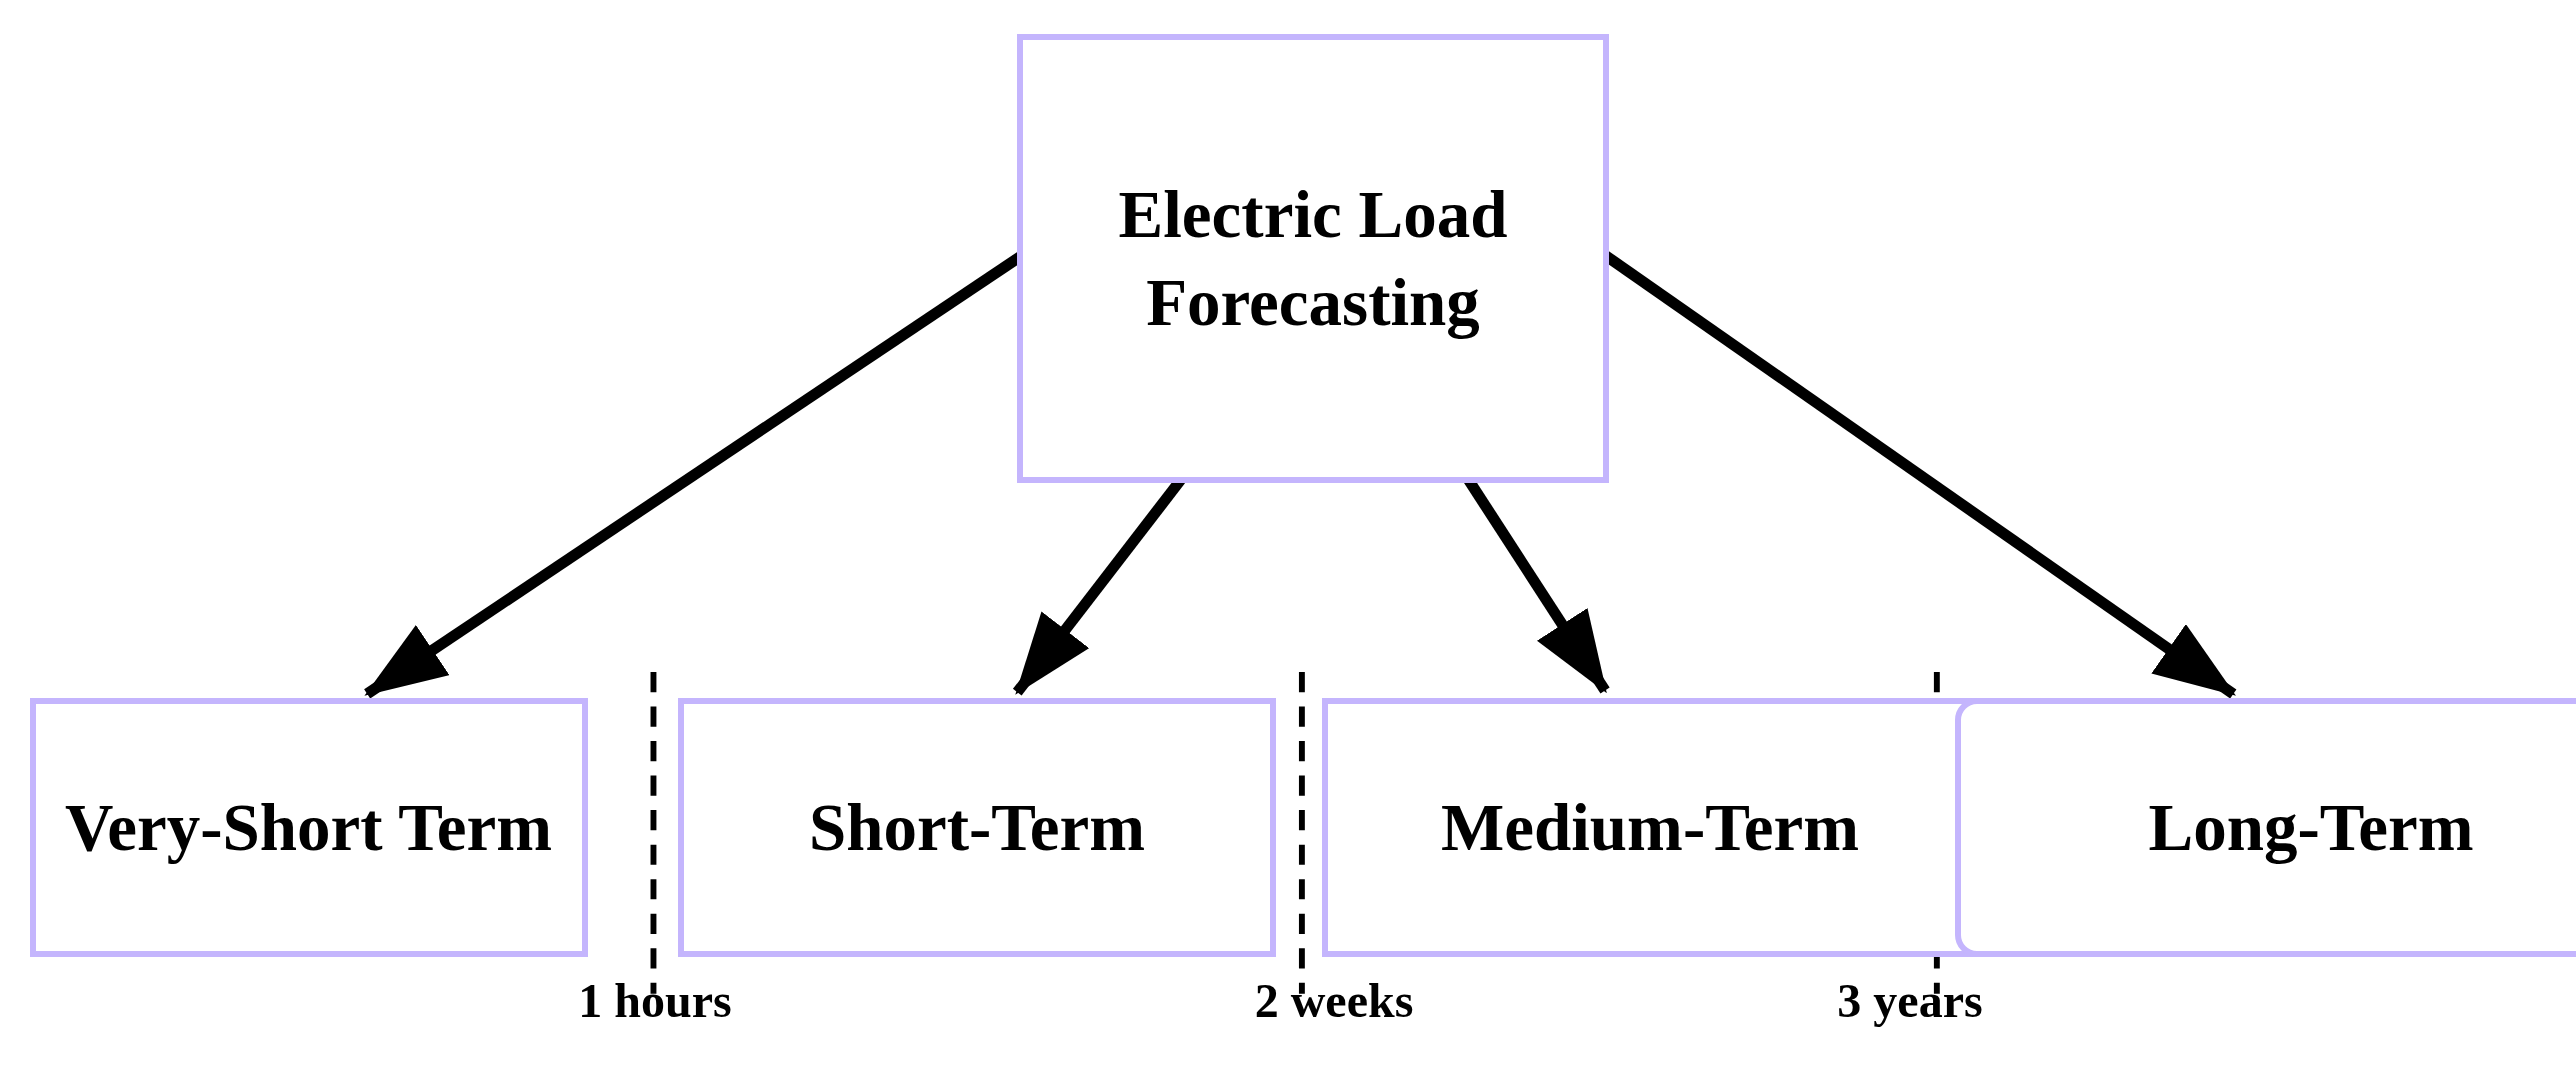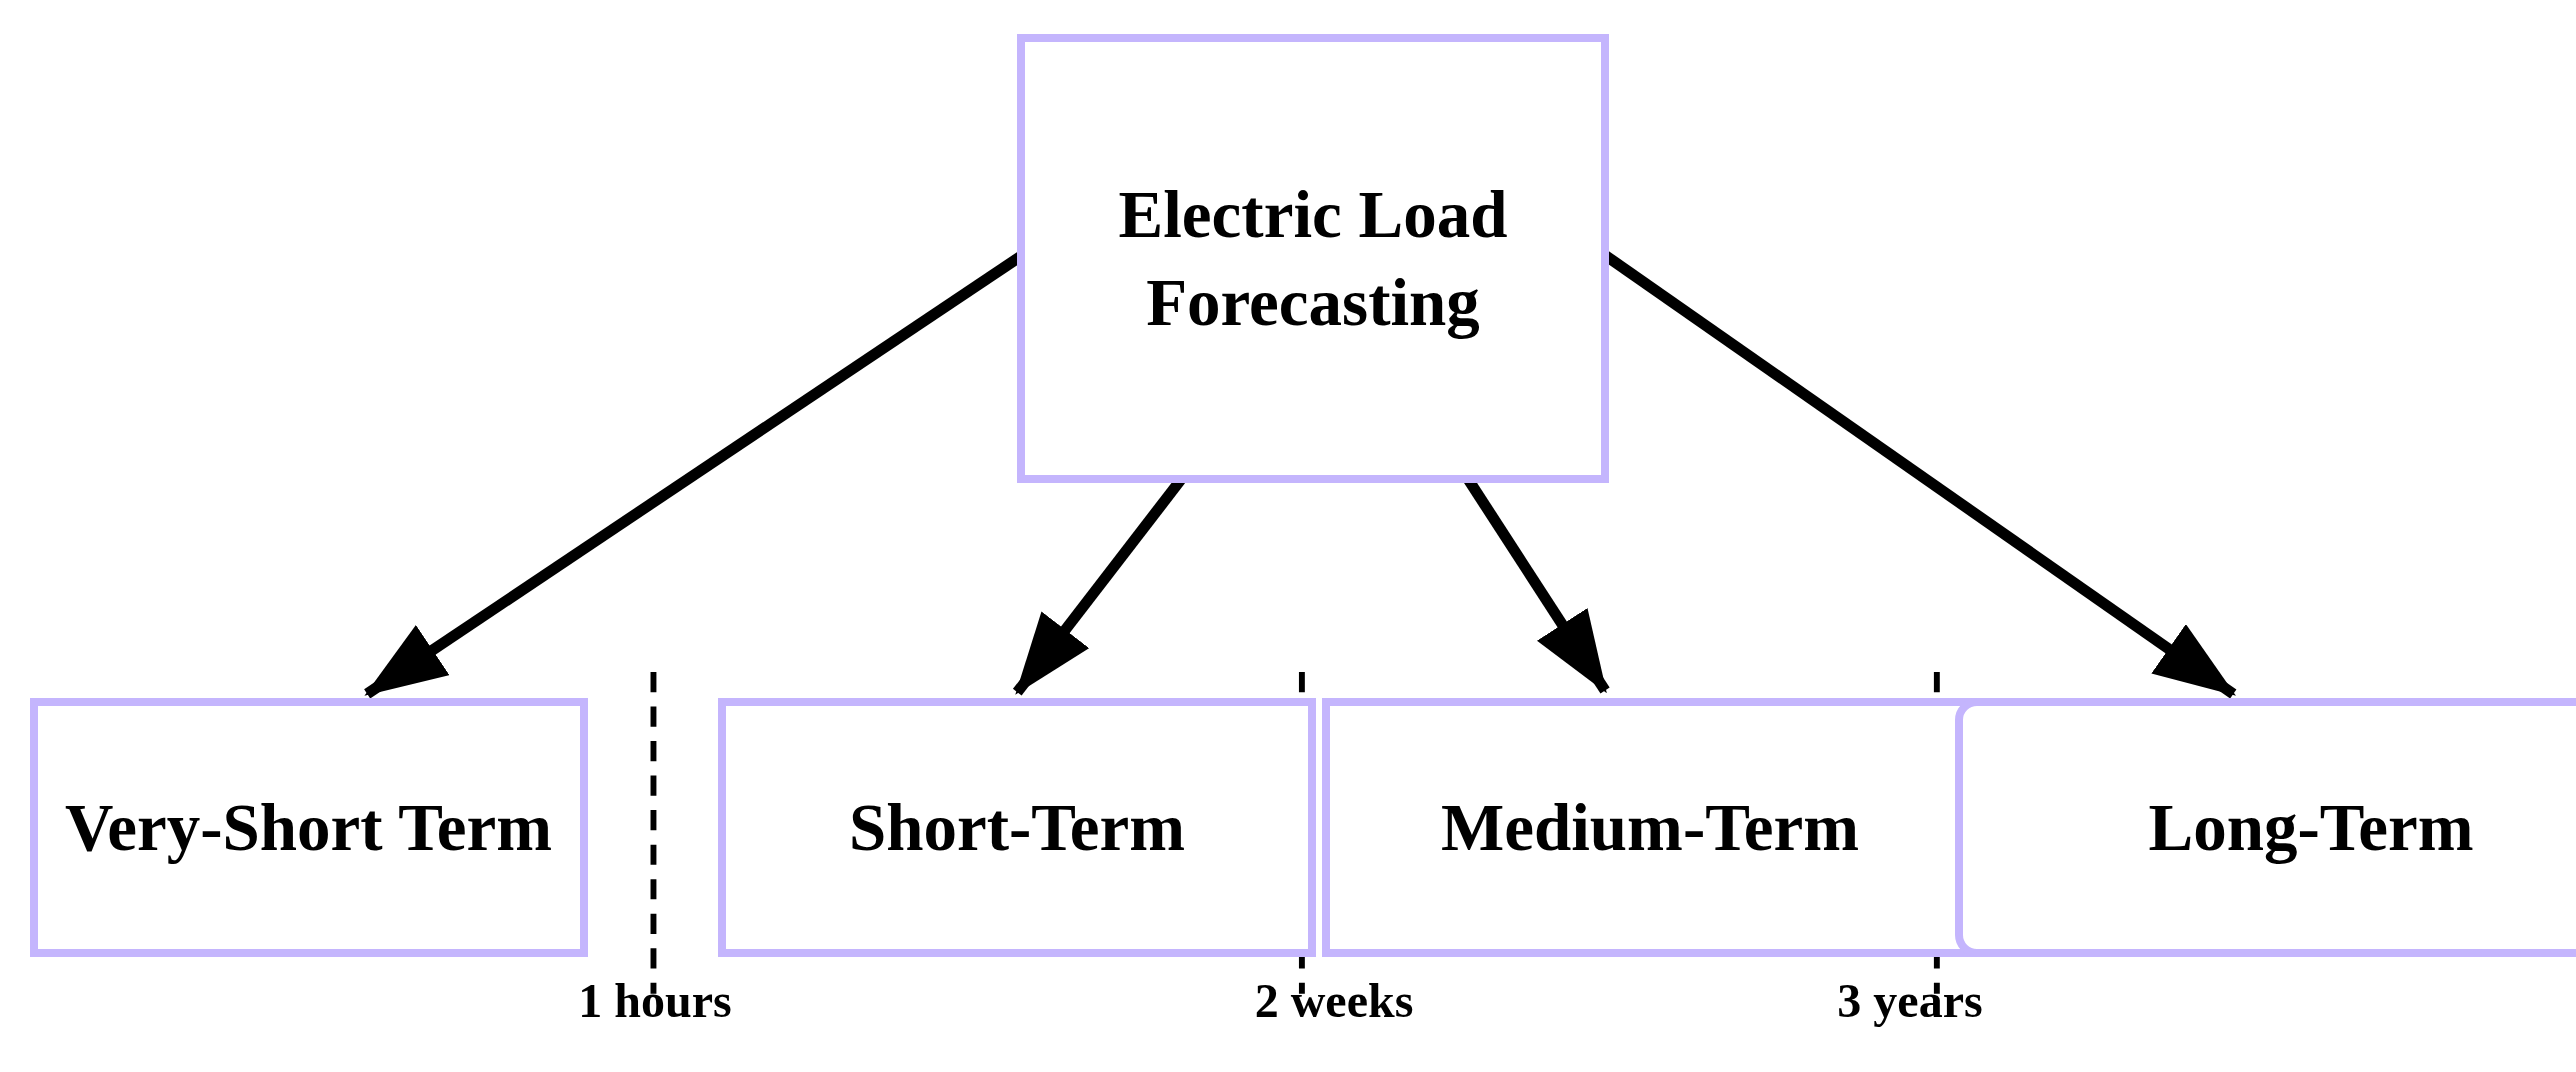--- a/index.html
+++ b/index.html
@@ -18,21 +18,21 @@
   }
   svg.connectors {
     position: absolute;
     left: 0;
     top: 0;
     z-index: 1;
   }
   .node {
     position: absolute;
     box-sizing: border-box;
-    border: 8px solid #c4b5fd;
+    border: 6px solid #c4b5fd;
     background: #ffffff;
     display: flex;
     align-items: center;
     justify-content: center;
     text-align: center;
     font-weight: 700;
     font-size: 67px;
     line-height: 1.3;
     z-index: 2;
   }
@@ -44,21 +44,21 @@
   }
   .node-root .wrap-label {
     display: inline-block;
     max-width: 488px;
   }
   .node-cat {
     top: 698px;
     height: 259px;
   }
   .node-cat1 { left: 29.5px;   width: 558px; }
-  .node-cat2 { left: 678px;  width: 598px; margin-left: 40px; }
+  .node-cat2 { left: 678px;  width: 598px; }
   .node-cat3 { left: 1322px; width: 656px; }
   .node-cat4 { left: 1955px; width: 712px; border-radius: 22px; }
   .threshold-label {
     position: absolute;
     top: 975px;
     transform: translateX(-50%);
     font-weight: 700;
     font-size: 48px;
     line-height: 1.1;
     white-space: nowrap;

